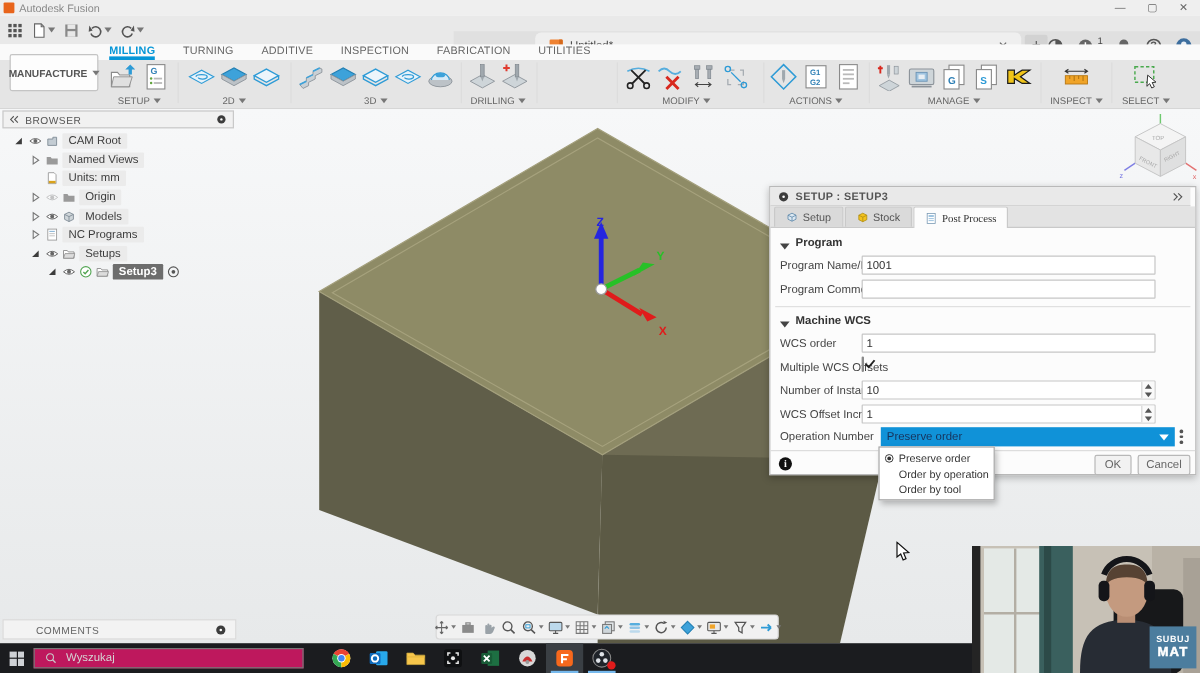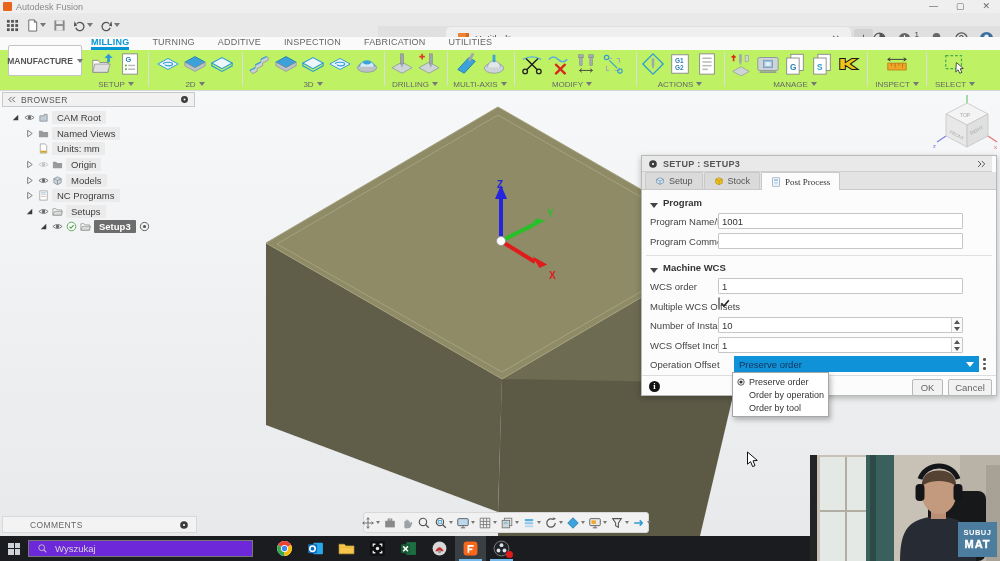--- a/index.html
+++ b/index.html
@@ -29,21 +29,21 @@
   .tabclose{font-size:10px;color:#666;padding:0 3px;}
   .newtab{position:absolute;left:476px;top:3px;width:19px;height:19px;background:#d2d2d2;border-radius:2px;color:#555;font-size:13px;line-height:18px;text-align:center;}
   .rightcluster{position:absolute;right:6px;top:0;height:24px;display:flex;align-items:center;gap:10px;}
   .rightcluster svg{width:15px;height:15px;}
   .jobbadge{font-size:8px;color:#444;margin-left:-7px;margin-top:-8px;}
 
   
   .ribbontabs{position:absolute;left:0;top:37px;width:1000px;height:13px;background:#fafafa;display:flex;padding-left:91px;}
   .rtab{font-size:9px;color:#666;margin-right:23px;letter-spacing:.2px;height:13px;line-height:11px;}
   .rtab.active{color:#0696d7;font-weight:bold;border-bottom:3px solid #0696d7;}
-  .ribbon{position:absolute;left:0;top:50px;width:1000px;height:41px;background:#bef264;border-bottom:1px solid #d6d6d6;}
+  .ribbon{position:absolute;left:0;top:50px;width:1000px;height:41px;background:#e5e5e5;border-bottom:1px solid #d6d6d6;}
   .wsbtn{position:absolute;left:8px;top:-5px;width:74px;height:31px;border:1px solid #c4c4c4;background:#fdfdfd;border-radius:2px;
          display:flex;align-items:center;justify-content:center;gap:4px;font-size:8.5px;font-weight:bold;color:#555;}
   .rgroup{position:absolute;top:0;height:40px;}
   .gicons{height:29px;display:flex;align-items:flex-start;justify-content:center;gap:2px;padding-top:1px;}
   .ric{width:25px;height:26px;display:flex;align-items:center;justify-content:center;}
   .ric svg{width:24px;height:24px;}
   .glabel{height:10px;display:flex;align-items:center;justify-content:center;gap:3px;font-size:8px;color:#666;}
   .gsep{position:absolute;top:2px;width:1px;height:34px;background:#ddd;}
 
   
@@ -117,21 +117,21 @@
           border-radius:3px;display:flex;align-items:center;justify-content:center;gap:1px;}
   .nbtn{display:flex;align-items:center;gap:1px;padding:0 1px;}
   .nbtn svg{width:14px;height:14px;}
   .ncaret{width:0;height:0;border-left:2.5px solid transparent;border-right:2.5px solid transparent;border-top:3.5px solid #777;}
 
   
   .taskbar{position:absolute;left:0;top:536px;width:1000px;height:25px;background:#1b1c1f;display:flex;align-items:center;}
   .winbtn{width:28px;height:25px;display:flex;align-items:center;justify-content:center;}
   .winlogo{width:12px;height:12px;display:grid;grid-template-columns:5.5px 5.5px;grid-template-rows:5.5px 5.5px;gap:1px;}
   .winlogo i{background:#cfd2d6;}
-  .tsearch{width:225px;height:17px;background:#6d28d9;border:1px solid #777;display:flex;align-items:center;gap:7px;
+  .tsearch{width:225px;height:17px;background:#be185d;border:1px solid #777;display:flex;align-items:center;gap:7px;
            padding:0 8px;margin-right:8px;}
   .tsearch svg{width:11px;height:11px;}
   .tsearch span{font-size:9.5px;color:#d5d5d5;}
   .tkicon{width:31px;height:25px;display:flex;align-items:center;justify-content:center;position:relative;}
   .tkicon svg{width:17px;height:17px;}
   .tkicon.running::after{content:"";position:absolute;left:4px;right:4px;bottom:0;height:2px;background:#76b9ed;}
   .tkicon.activeapp{background:#3a3f44;}
   .recdot{position:absolute;right:4px;bottom:3px;width:7px;height:7px;border-radius:50%;background:#e01b1b;}
 
   
@@ -699,38 +699,20 @@
             </svg>
           </span>
       </div>
       <div class="glabel">
           <span>DRILLING</span>
           <i class="mini-caret"></i>
         </div>
     </div>
     <div class="gsep" style="left:447px;"></div>
 
-    <div class="rgroup" style="left:450px;width:60px;">
-      <div class="gicons">
-        <span class="ric">
-            <svg>
-              <use href="#s-swarf"></use>
-            </svg>
-          </span>
-        <span class="ric">
-            <svg>
-              <use href="#s-rotary"></use>
-            </svg>
-          </span>
-      </div>
-      <div class="glabel">
-          <span>MULTI-AXIS</span>
-          <i class="mini-caret"></i>
-        </div>
-    </div>
     <div class="gsep" style="left:514px;"></div>
 
     <div class="rgroup" style="left:517px;width:110px;">
       <div class="gicons">
         <span class="ric">
             <svg>
               <use href="#s-scissors"></use>
             </svg>
           </span>
         <span class="ric">
@@ -1065,21 +1047,21 @@
         <span class="dctl">
           <input class="dinput" value="1" style="">
           <span class="spin">
               <i class="spin-up"></i>
               <i class="spin-dn"></i>
             </span>
         </span>
       </div>
 
       <div class="drow" style="top:200px;">
-        <span class="dlabel">Operation Offset</span>
+        <span class="dlabel">Operation Number</span>
         <span class="dsel">
           <span>Preserve order</span>
           <i class="dsel-caret"></i>
         </span>
         <span class="kebab">
             <i></i>
             <i></i>
             <i></i>
           </span>
       </div>

